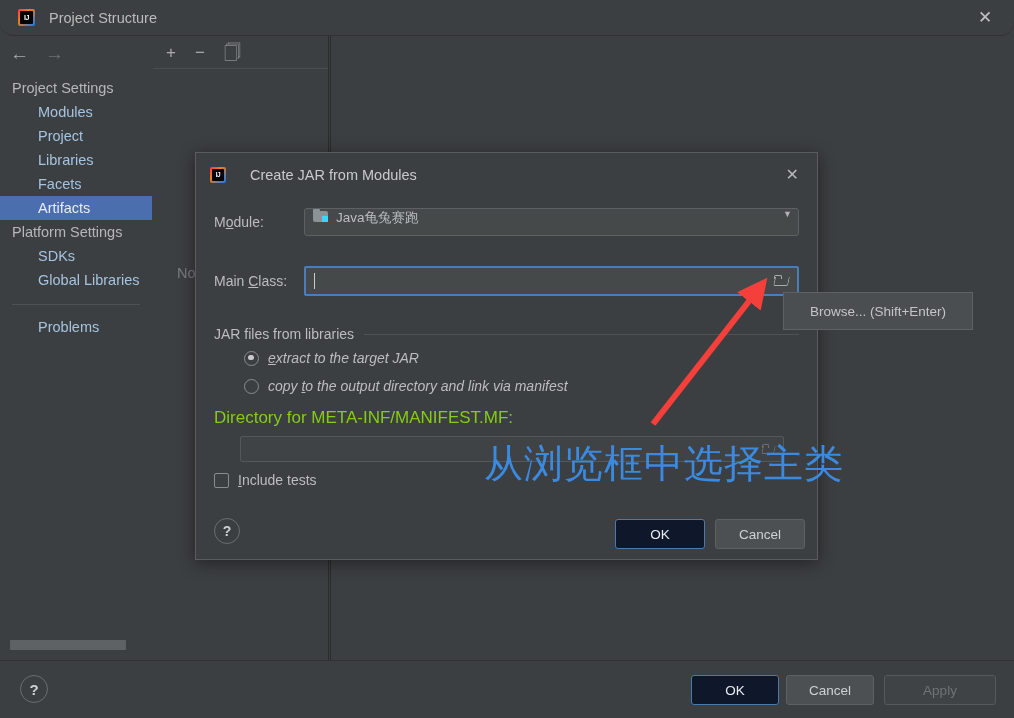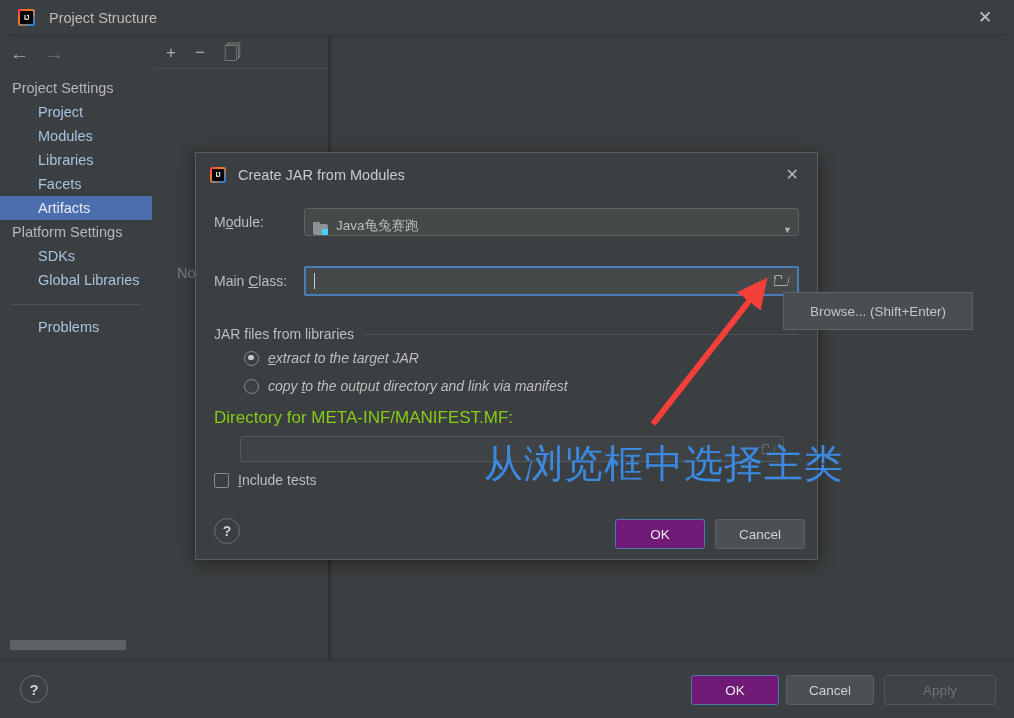--- a/index.html
+++ b/index.html
@@ -99,21 +99,21 @@
     font-size: 15px; font-weight: bold; cursor: pointer;
   }
   .btn {
     height: 30px; min-width: 88px; padding: 0 14px;
     border: 1px solid #5e6061; border-radius: 3px;
     background: #4c5052; color: #cfd2d4; font-size: 13.5px;
     font-family: "Liberation Sans", sans-serif;
     display: inline-flex; align-items: center; justify-content: center;
     cursor: pointer;
   }
-  .btn.primary { background: #701a75; border-color: #4c7aa8; color: #e9edf2; }
+  .btn.primary { background: #0f172a; border-color: #4c7aa8; color: #e9edf2; }
   .btn.disabled { color: #6f7376; border-color: #56595b; background: #3f4345; cursor: default; }
   .bottombar .btn { position: absolute; top: 14px; }
   #main-ok     { right: 235px; width: 88px; }
   #main-cancel { right: 140px; width: 88px; }
   #main-apply  { right: 18px;  width: 112px; }
 
   
   .dialog {
     position: absolute; left: 195px; top: 152px; width: 623px; height: 408px;
     background: #3c3f41; border: 1px solid #5a5d5f;
@@ -125,32 +125,32 @@
   .dlg-logo {
     width: 16px; height: 16px; flex: none; border-radius: 2px;
     background: linear-gradient(135deg,#fe315d 0%, #f97a12 35%, #087cfa 100%);
     position: relative;
   }
   .dlg-logo::after {
     content: "IJ"; position: absolute; inset: 2px; background: #000; color: #fff;
     font-size: 6.5px; font-weight: bold; display: flex; align-items: center;
     justify-content: center; letter-spacing: -.5px; border-radius: 1px;
   }
-  .dlg-title-text { margin-left: 12px; color: #c8cacc; font-size: 14.5px; }
+  .dlg-title-text { margin-left: 24px; color: #c8cacc; font-size: 14.5px; }
   .dlg-close { margin-left: auto; color: #b6b8ba; font-size: 16px; cursor: pointer; padding: 2px 6px; }
 
   .dlg-body { position: relative; padding: 12px 18px 0 18px; }
 
   .row { display: flex; align-items: center; margin-bottom: 30px; }
   .row-label { width: 90px; color: #bbbdbf; font-size: 14px; flex: none; }
   .mn { text-decoration: underline; }
 
   .combo {
     flex: 1; height: 28px; background: #45494a; border: 1px solid #5d6163;
-    border-radius: 3px; display: flex; align-items: flex-end; padding: 0 6px 0 8px;
+    border-radius: 3px; display: flex; align-items: flex-start; padding: 0 6px 0 8px;
     cursor: pointer;
   }
   .combo-text { color: #bbbdbf; font-size: 13.5px; margin-left: 8px; }
   .combo-arrow { margin-left: auto; color: #b0b2b4; font-size: 9px; }
 
   .folder-ic { width: 15px; height: 13px; position: relative; flex: none; }
   .folder-ic .b { position: absolute; left: 0; top: 2px; width: 15px; height: 11px;
                   background: #8c9396; border-radius: 1px 2px 2px 2px; }
   .folder-ic .t { position: absolute; left: 0; top: 0; width: 7px; height: 3px;
                   background: #8c9396; border-radius: 1px 1px 0 0; }
@@ -241,22 +241,22 @@
     <div class="win-close">✕</div>
   </div>
 
   <div class="leftpane">
     <div class="navbtns">
       <div class="navbtn">←</div>
       <div class="navbtn disabled">→</div>
     </div>
     <div class="nav-list">
       <div class="nav-group">Project Settings</div>
+      <div class="nav-item">Modules</div>
       <div class="nav-item">Project</div>
-      <div class="nav-item">Modules</div>
       <div class="nav-item">Libraries</div>
       <div class="nav-item">Facets</div>
       <div class="nav-item selected">Artifacts</div>
       <div class="nav-group">Platform Settings</div>
       <div class="nav-item">SDKs</div>
       <div class="nav-item">Global Libraries</div>
       <div class="nav-sep"></div>
       <div class="nav-item">Problems</div>
     </div>
     <div class="hscroll-track">

